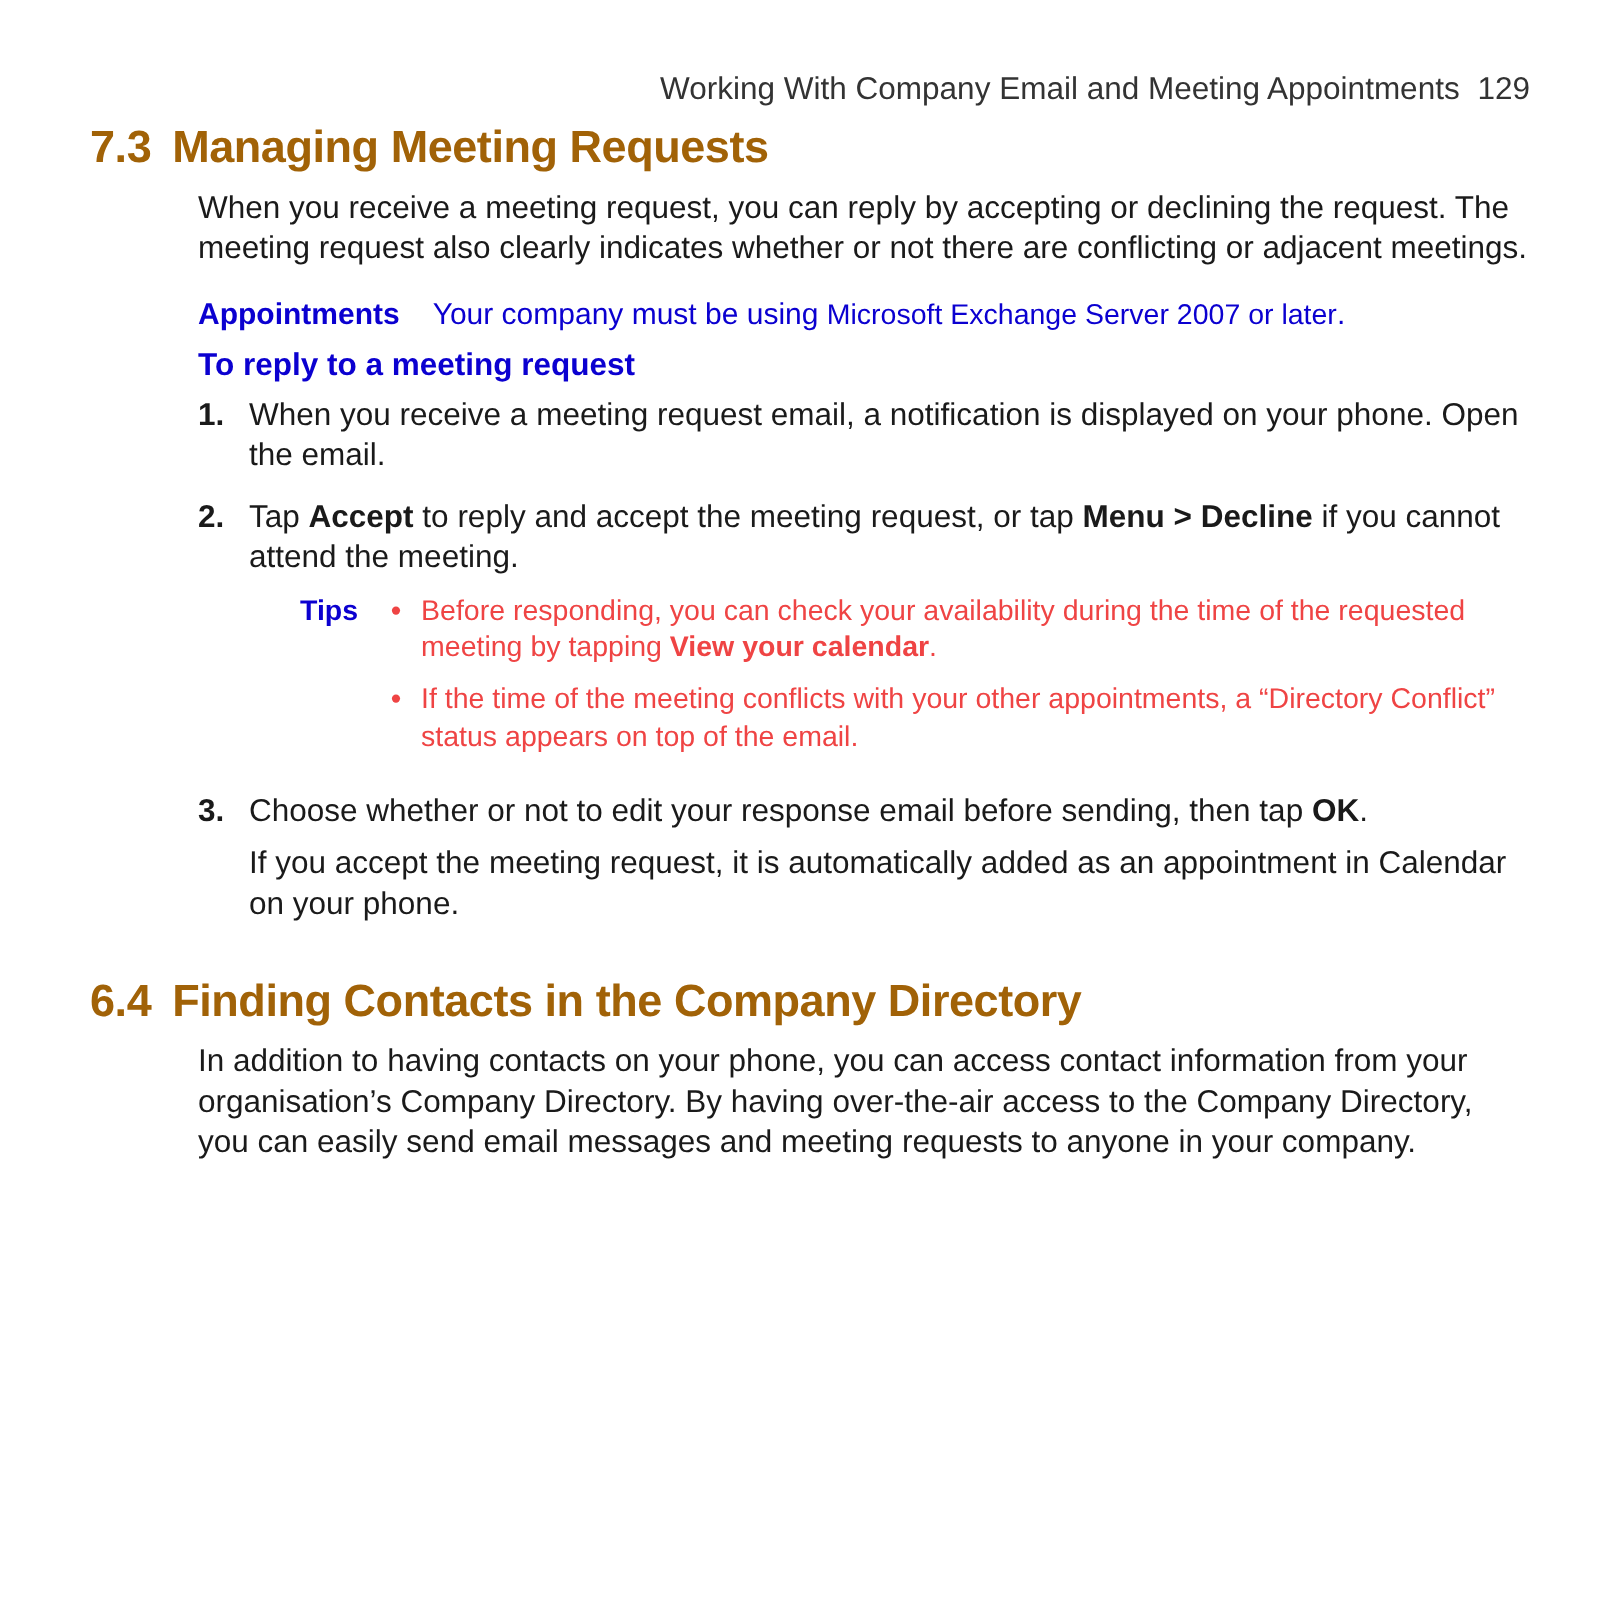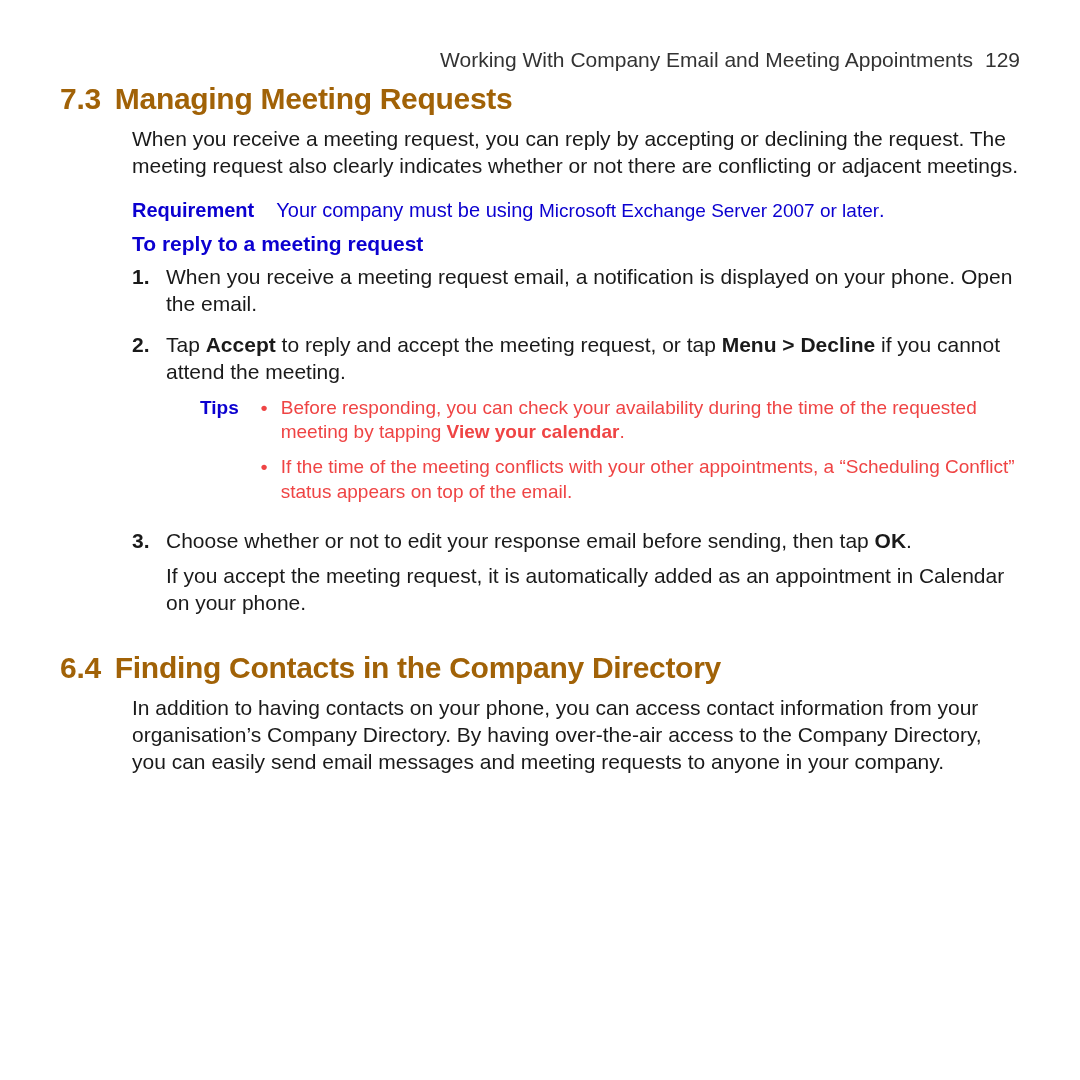--- a/index.html
+++ b/index.html
@@ -136,21 +136,21 @@
   </div>
 
   <h2 class="section-heading">
     <span class="secnum">7.3</span><span>Managing Meeting Requests</span>
   </h2>
 
   <div class="body-block">
     <p class="para">When you receive a meeting request, you can reply by accepting or declining the request. The meeting request also clearly indicates whether or not there are conflicting or adjacent meetings.</p>
 
     <div class="req-row">
-      <div class="req-label">Requirement</div>
+      <div class="req-label">Appointments</div>
       <div class="req-text">
         <span>Your company must be using </span><span class="smaller">Microsoft Exchange Server 2007 or later</span><span>.</span>
       </div>
     </div>
 
     <div class="subheading">To reply to a meeting request</div>
 
     <ol class="steps">
       <li>
         <span>When you receive a meeting request email, a notification is displayed on your phone. Open the email.</span>
@@ -158,21 +158,21 @@
       <li>
         <span>Tap </span><span class="bold">Accept</span><span> to reply and accept the meeting request, or tap </span><span class="bold">Menu &gt; Decline</span><span> if you cannot attend the meeting.</span>
 
         <div class="tips-row">
           <div class="tips-label">Tips</div>
           <ul class="tips-list">
             <li>
               <span>Before responding, you can check your availability during the time of the requested meeting by tapping </span><span class="bold">View your calendar</span><span>.</span>
             </li>
             <li>
-              <span>If the time of the meeting conflicts with your other appointments, a “Scheduling Conflict” status appears on top of the email.</span>
+              <span>If the time of the meeting conflicts with your other appointments, a “Directory Conflict” status appears on top of the email.</span>
             </li>
           </ul>
         </div>
       </li>
       <li>
         <span>Choose whether or not to edit your response email before sending, then tap </span><span class="bold">OK</span><span>.</span>
         <p class="step-follow">If you accept the meeting request, it is automatically added as an appointment in Calendar on your phone.</p>
       </li>
     </ol>
   </div>

